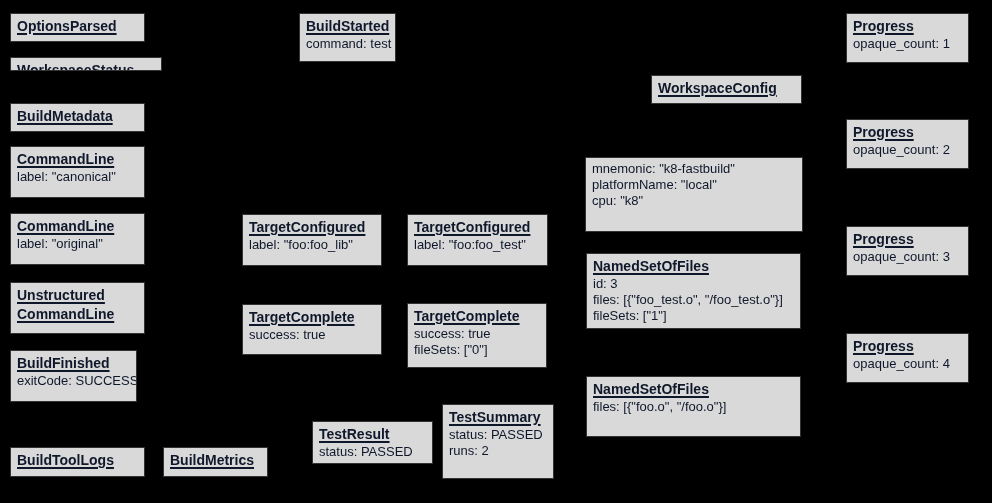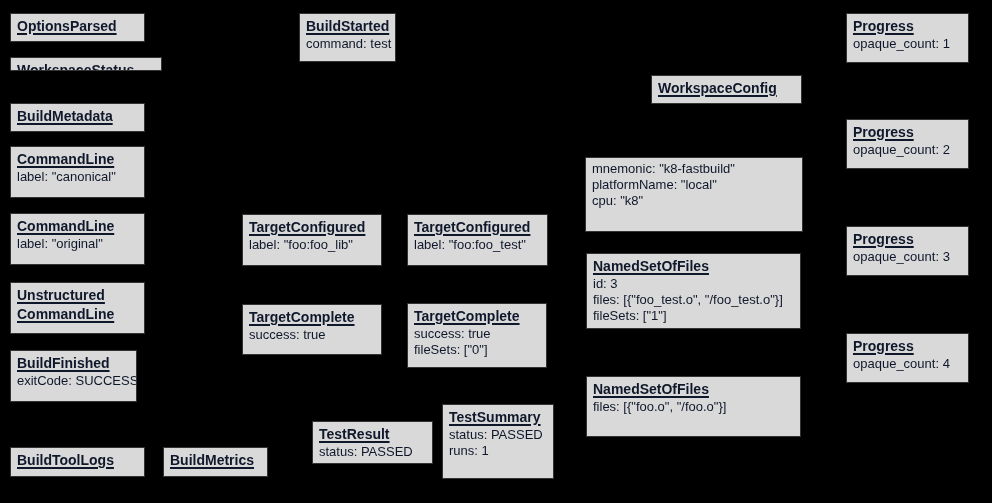--- a/index.html
+++ b/index.html
@@ -114,21 +114,21 @@
   </div>
 
   <div class="node" style="left:312px;top:421px;width:121px;height:43px">
     <div class="title">TestResult</div>
     <div class="line">status: PASSED</div>
   </div>
 
   <div class="node" style="left:442px;top:404px;width:112px;height:75px">
     <div class="title">TestSummary</div>
     <div class="line">status: PASSED</div>
-    <div class="line">runs: 1</div>
+    <div class="line">runs: 2</div>
   </div>
 
   <div class="node" style="left:651px;top:75px;width:151px;height:29px">
     <div class="title">WorkspaceConfig</div>
   </div>
 
   <div class="node" style="left:585px;top:157px;width:218px;height:75px">
     <div class="line">mnemonic: "k8-fastbuild"</div>
     <div class="line">platformName: "local"</div>
     <div class="line">cpu: "k8"</div>

